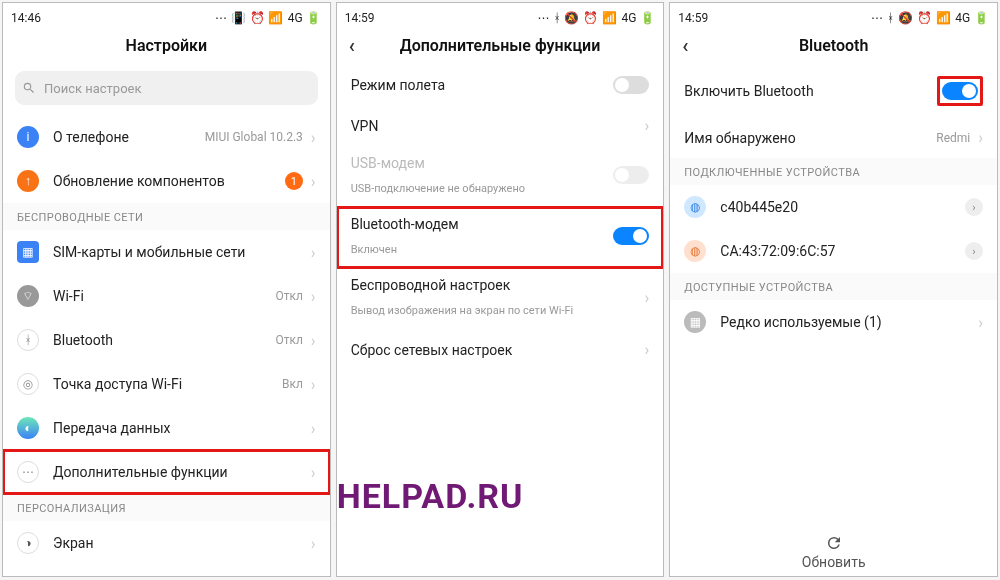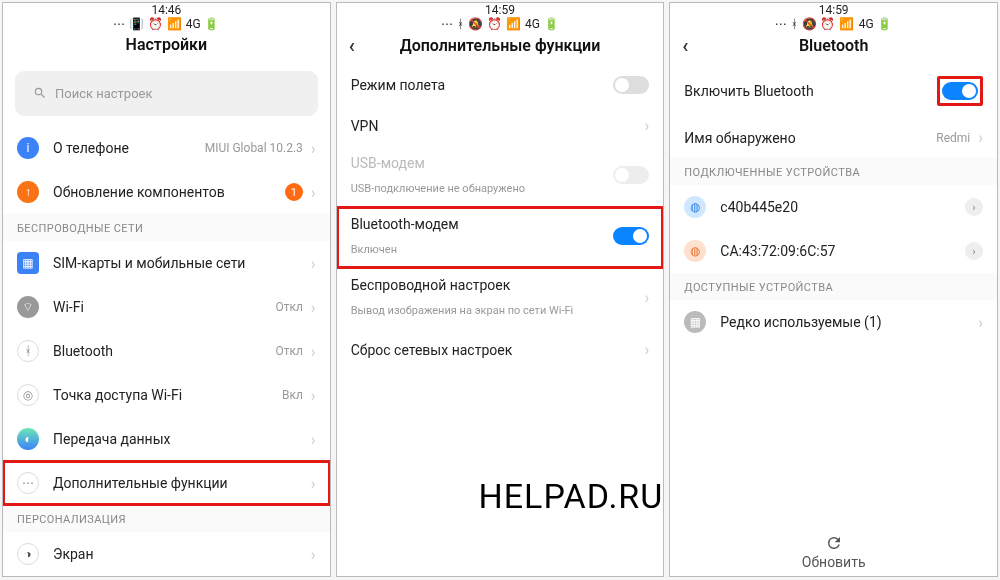--- a/index.html
+++ b/index.html
@@ -18,26 +18,25 @@
     border: 1px solid #bbb;
     height: 575px;
     display: flex;
     flex-direction: column;
     overflow: hidden;
     position: relative;
   }
   .statusbar {
     height: 22px;
     display: flex;
-    align-items: center;
+    align-items: flex-end;
     justify-content: space-between;
     padding: 0 8px;
     font-size: 12px;
     color: #222;
-    flex-direction: column;
   }
   .status-icons { display: flex; align-items: center; gap: 4px; font-size: 12px; }
   .titlebar {
     display: flex;
     align-items: center;
     justify-content: center;
     position: relative;
     height: 40px;
     font-weight: 600;
     font-size: 16px;
@@ -47,24 +46,24 @@
     position: absolute;
     left: 12px;
     font-size: 20px;
     color: #333;
     cursor: pointer;
   }
   .search {
     margin: 6px 12px 10px;
     background: #f0f0f0;
     border-radius: 9px;
-    height: 46px;
+    height: 34px;
     display: flex;
     align-items: center;
-    padding: 0 18px;
+    padding: 0 7px;
     color: #999;
     font-size: 13px;
   }
   .search svg { width: 14px; height: 14px; margin-right: 8px; fill: #999; }
   .section-label {
     font-size: 11px;
     color: #888;
     letter-spacing: 0.4px;
     padding: 8px 14px 6px;
     background: #fafafa;
@@ -132,24 +131,24 @@
   }
   .refresh-row {
     display: flex; flex-direction: column; align-items: center;
     padding: 8px 0 6px; color: #555; font-size: 14px;
   }
   .refresh-row svg { width: 18px; height: 18px; fill: #555; margin-bottom: 2px; }
   .watermark {
     position: absolute;
     bottom: 60px;
     left: 0; right: 0;
-    text-align: right;
+    text-align: left;
     font-size: 34px;
-    font-weight: 400;
-    color: #000000;
+    font-weight: 700;
+    color: #701a75;
     letter-spacing: 1px;
     pointer-events: none;
   }
   .disabled-text { color: #bbb; }
   .col { display: flex; flex-direction: column; }
 </style>
 </head>
 <body>
 
 <div class="phone">

